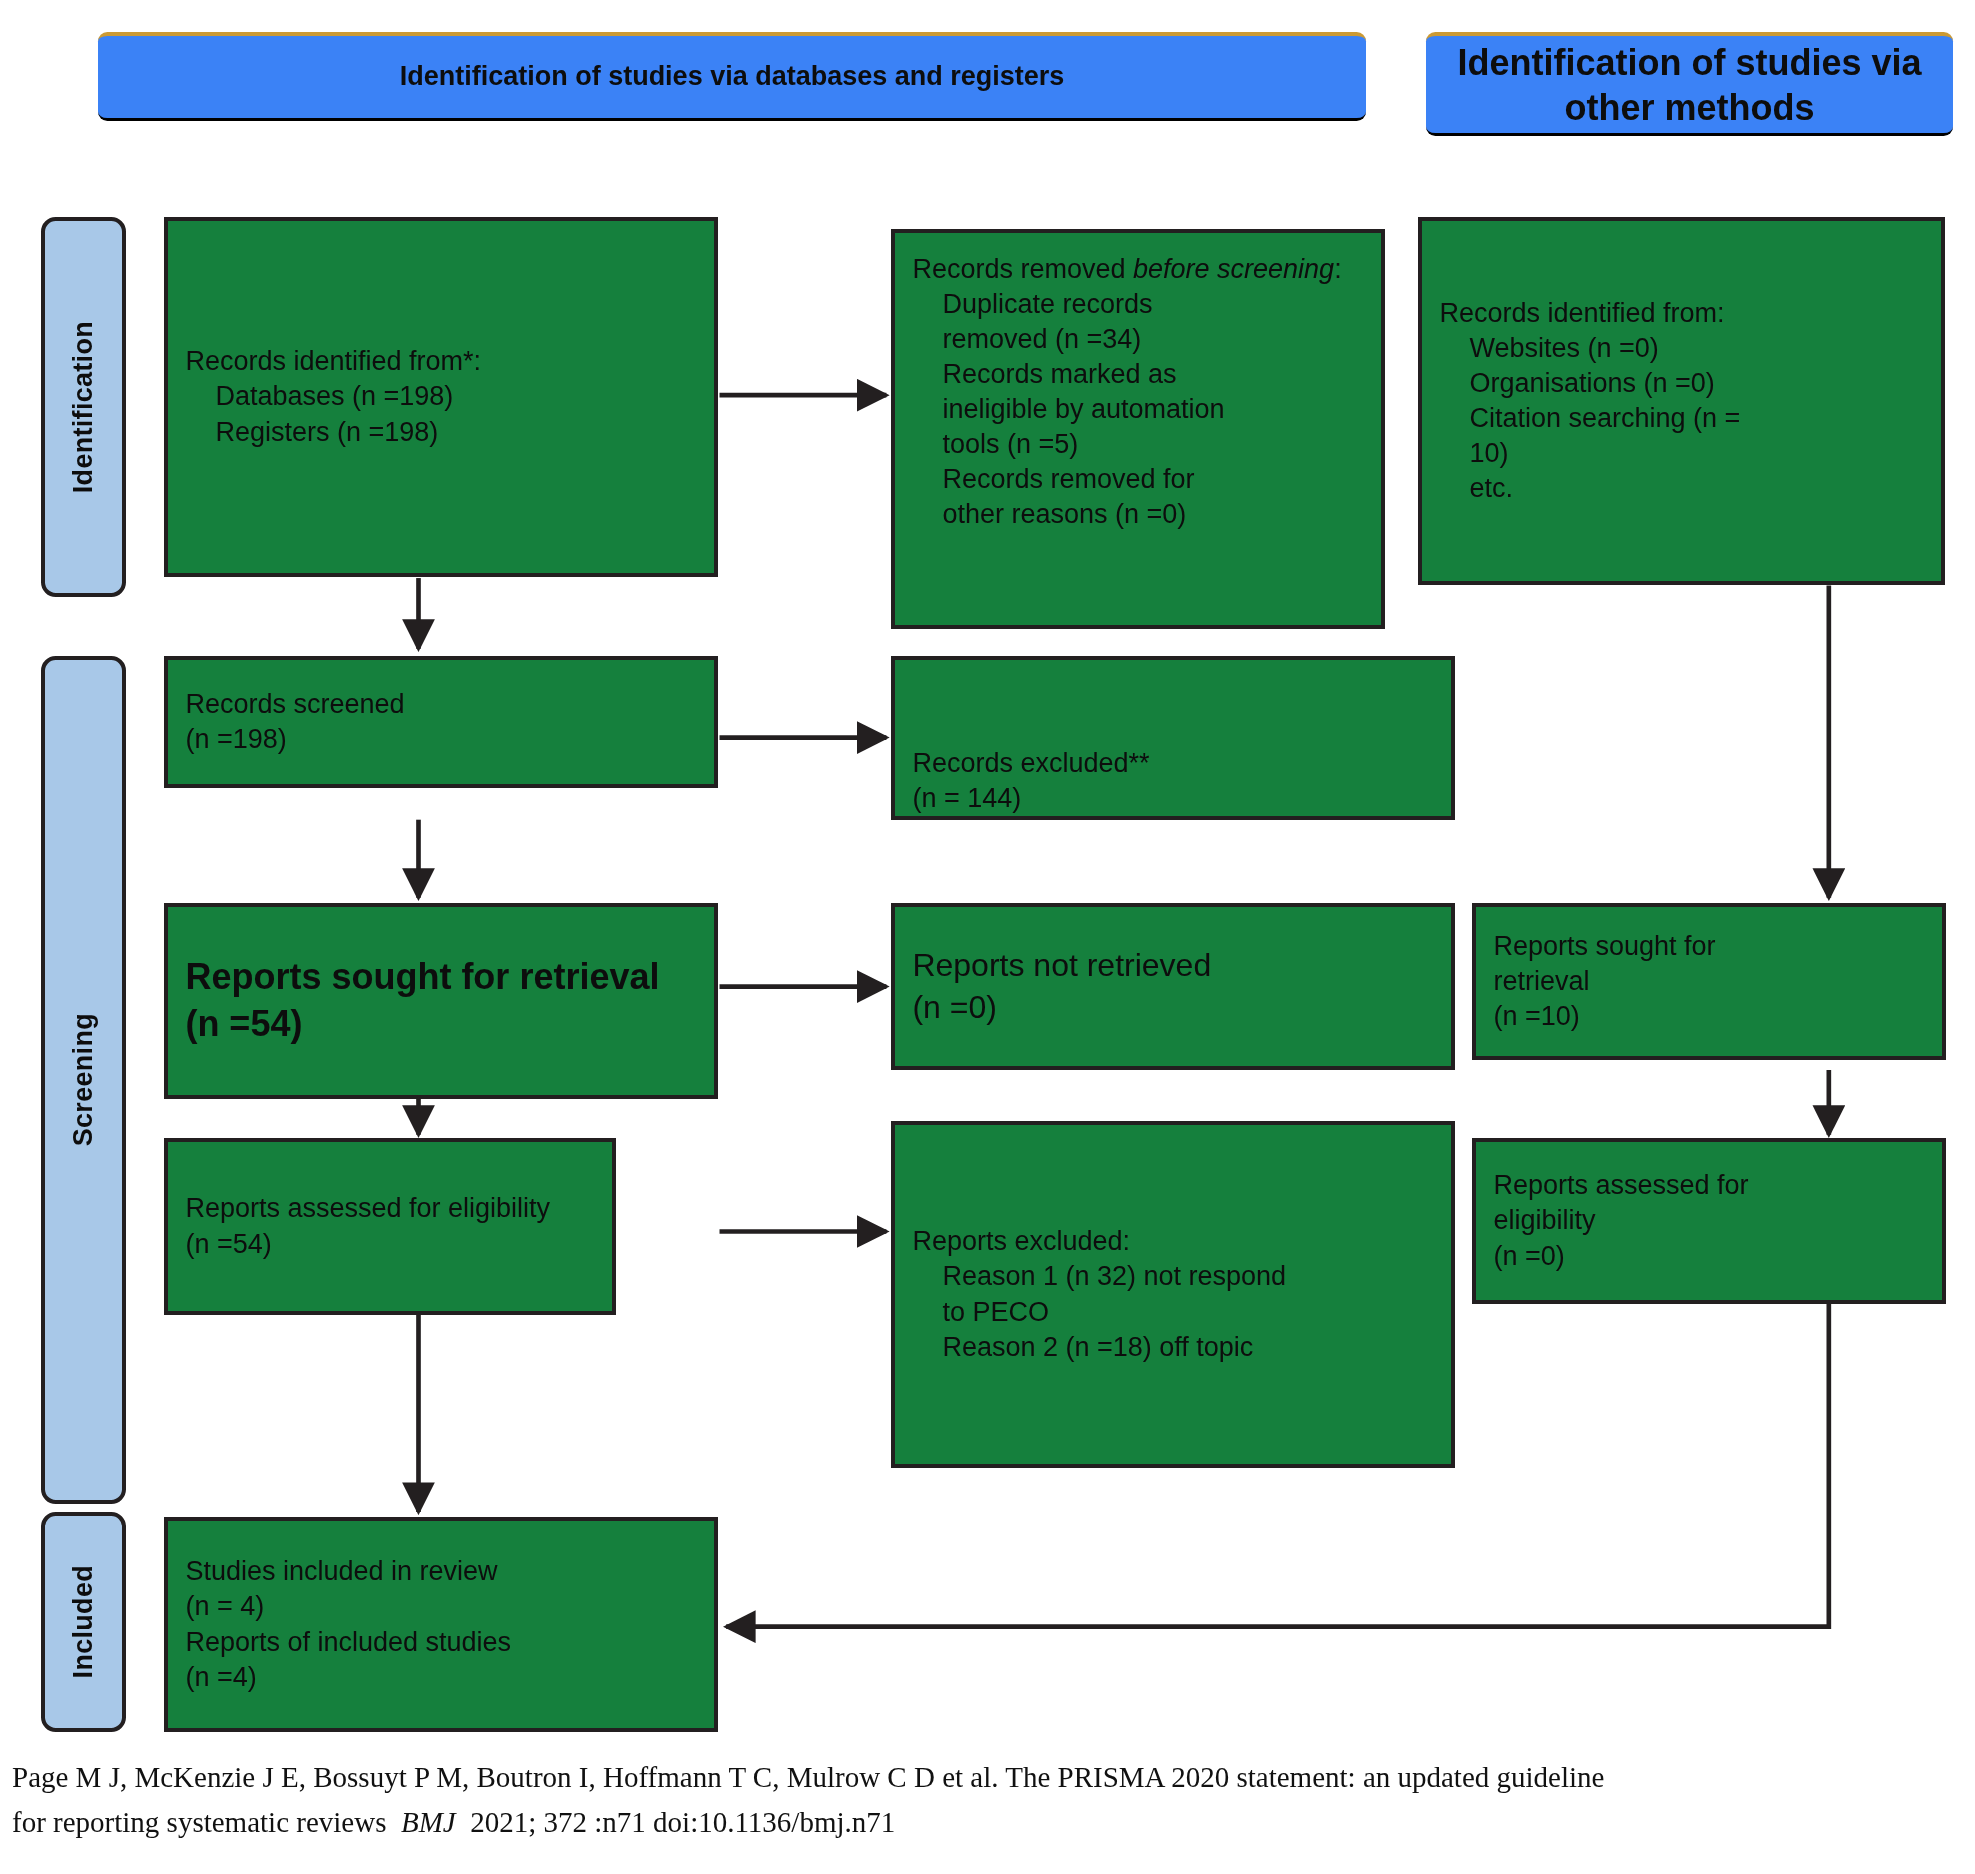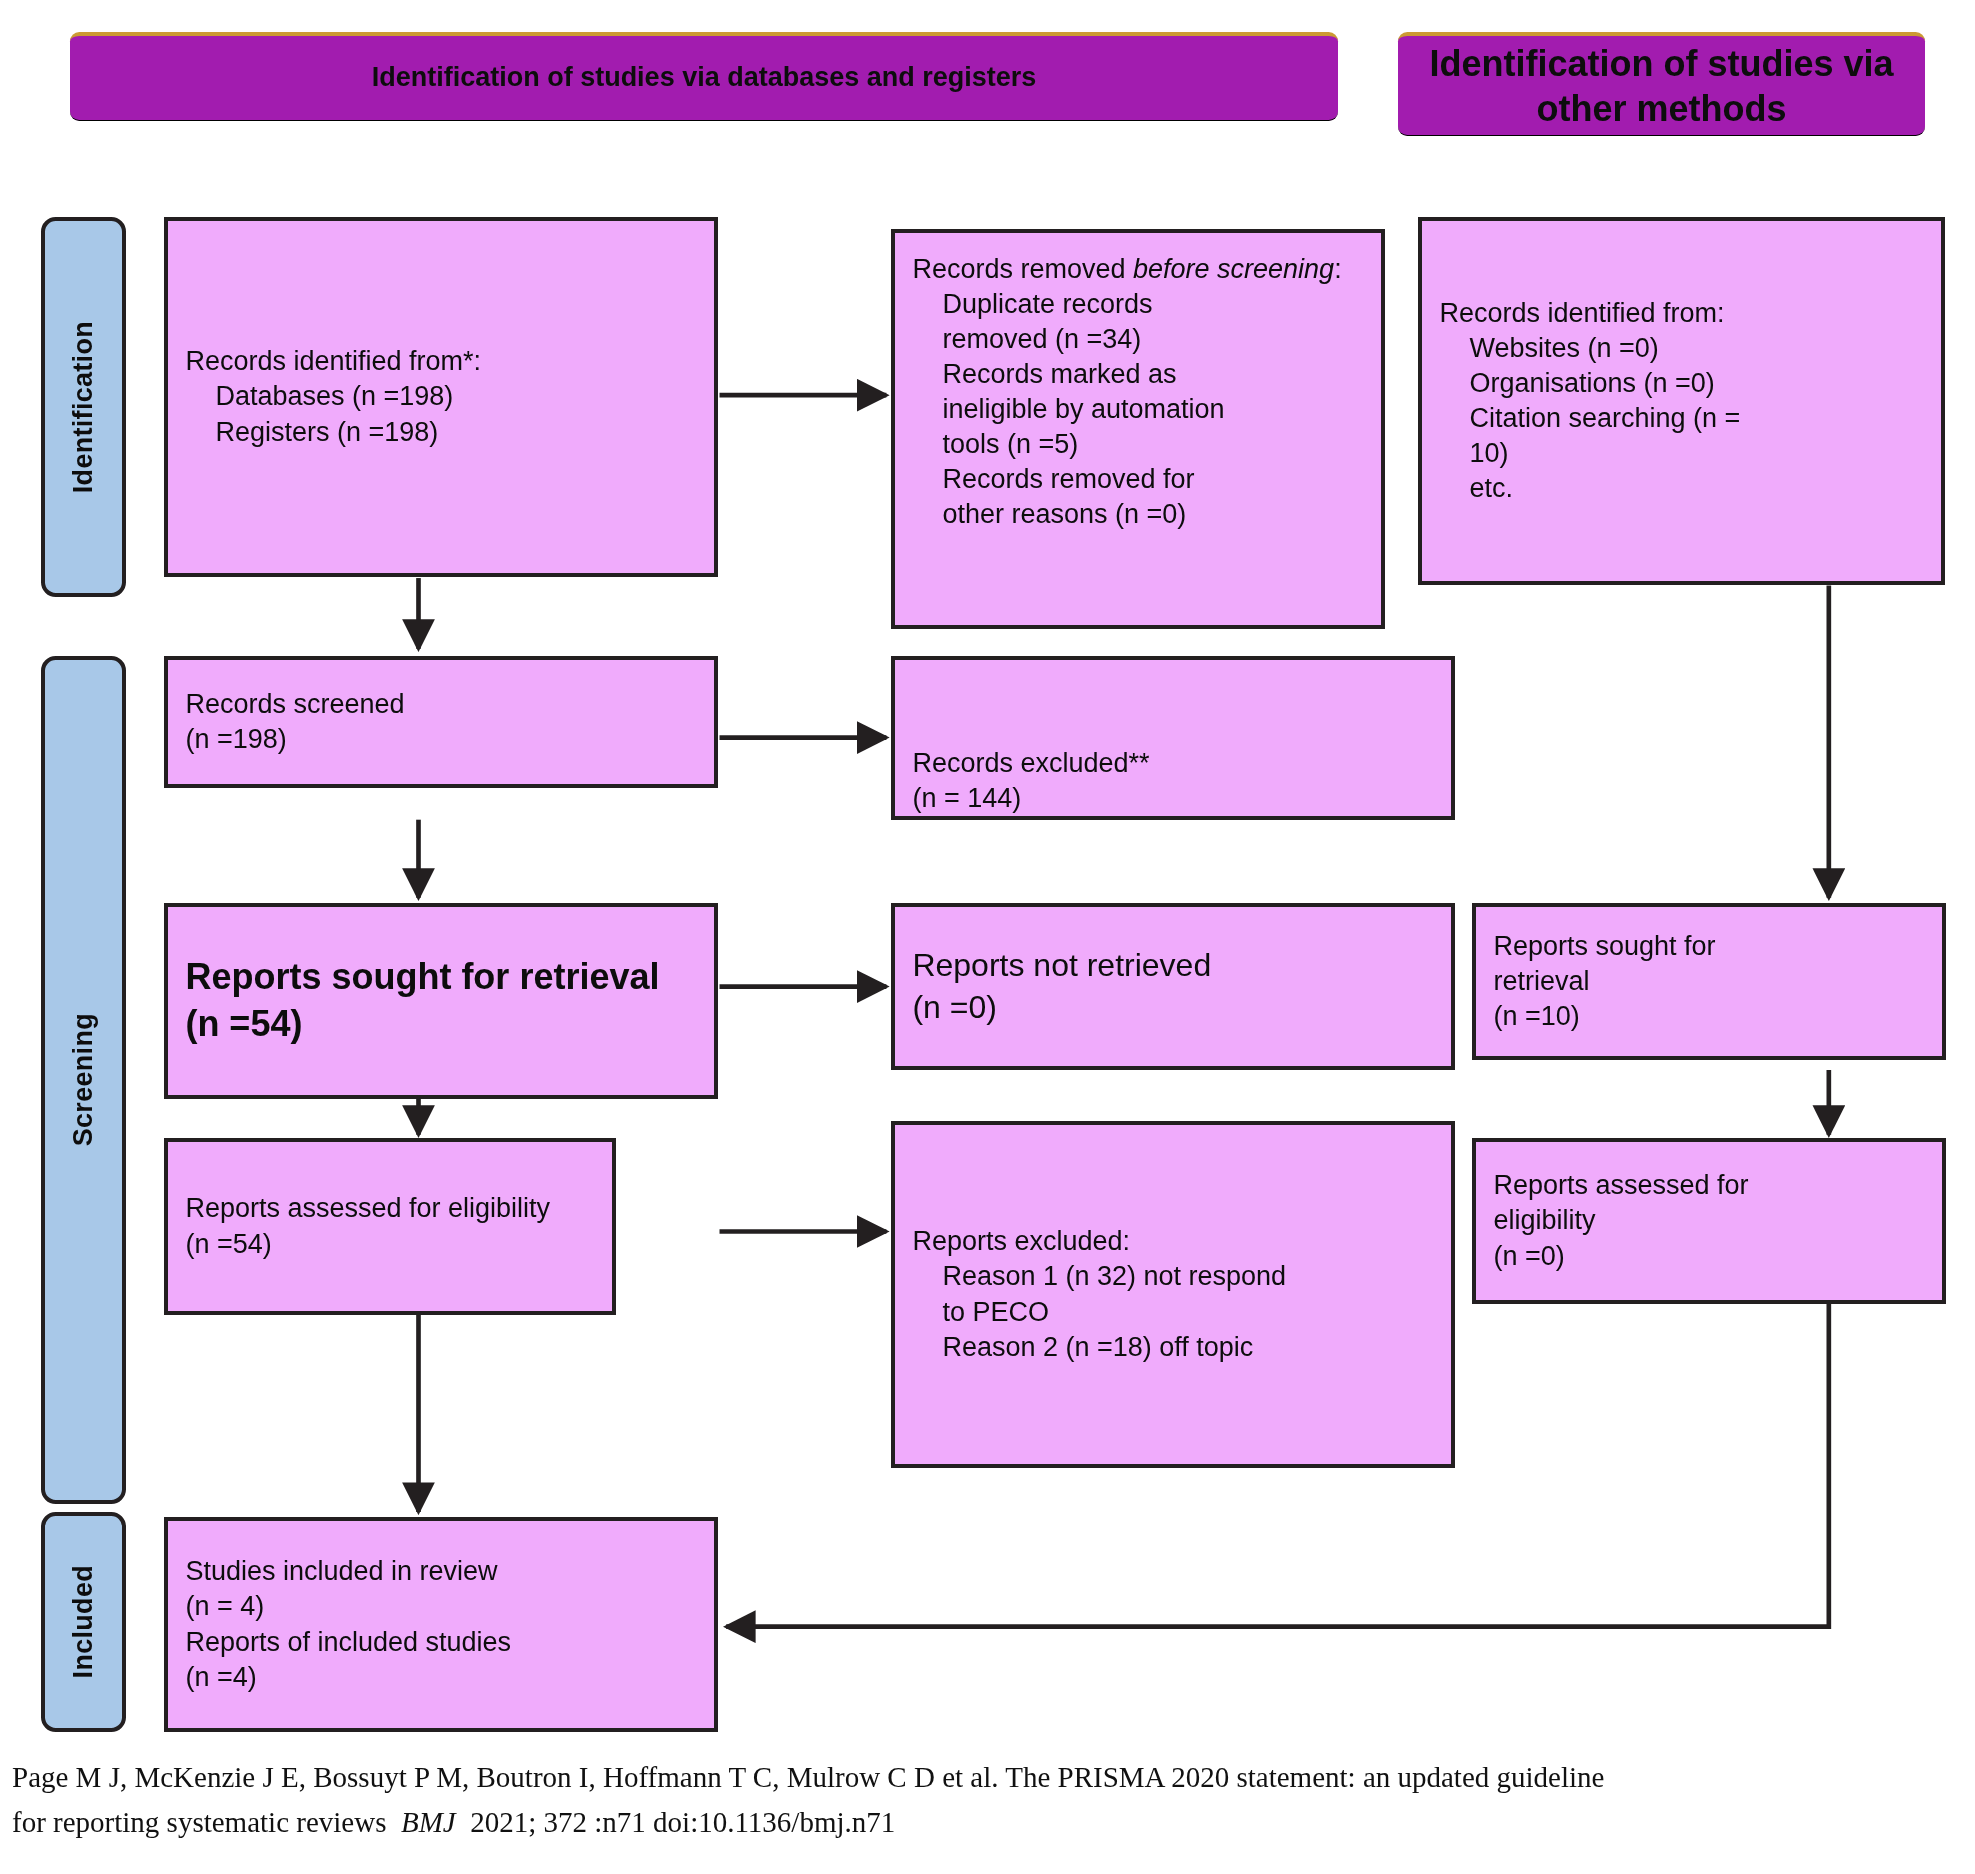--- a/index.html
+++ b/index.html
@@ -12,32 +12,33 @@
     width: 1975px;
     height: 1875px;
     background: #ffffff;
     font-family: "Liberation Sans", sans-serif;
     overflow: hidden;
   }
 
   
   .banner {
     position: absolute;
-    background: #a21caf;
+    background: #3b82f6;
     border-top: 4px solid #CC9A33;
-    border-bottom: 1px solid #000000;
+    border-bottom: 3px solid #000000;
     border-radius: 9.3px;
     display: flex;
     align-items: center;
     justify-content: center;
     text-align: center;
     font-weight: bold;
     color: #0d0d0d;
     box-sizing: border-box;
     line-height: 1.25;
+    margin-left: 28px;
   }
 
   
   .stage {
     position: absolute;
     background: #A8C8E8;
     border: 4.7px solid #231F20;
     border-radius: 14.7px;
     box-sizing: border-box;
     display: flex;
@@ -49,21 +50,21 @@
     transform: rotate(180deg);
     font-weight: bold;
     color: #0d0d0d;
     white-space: nowrap;
     letter-spacing: 0.3px;
   }
 
   
   .box {
     position: absolute;
-    background: #f0abfc;
+    background: #15803d;
     border: 4.7px solid #231F20;
     box-sizing: border-box;
     display: flex;
     align-items: center;
     padding: 0 17.4px;
     color: #0d0d0d;
   }
   .box .txt {
     width: 100%;
     line-height: 1.30;

